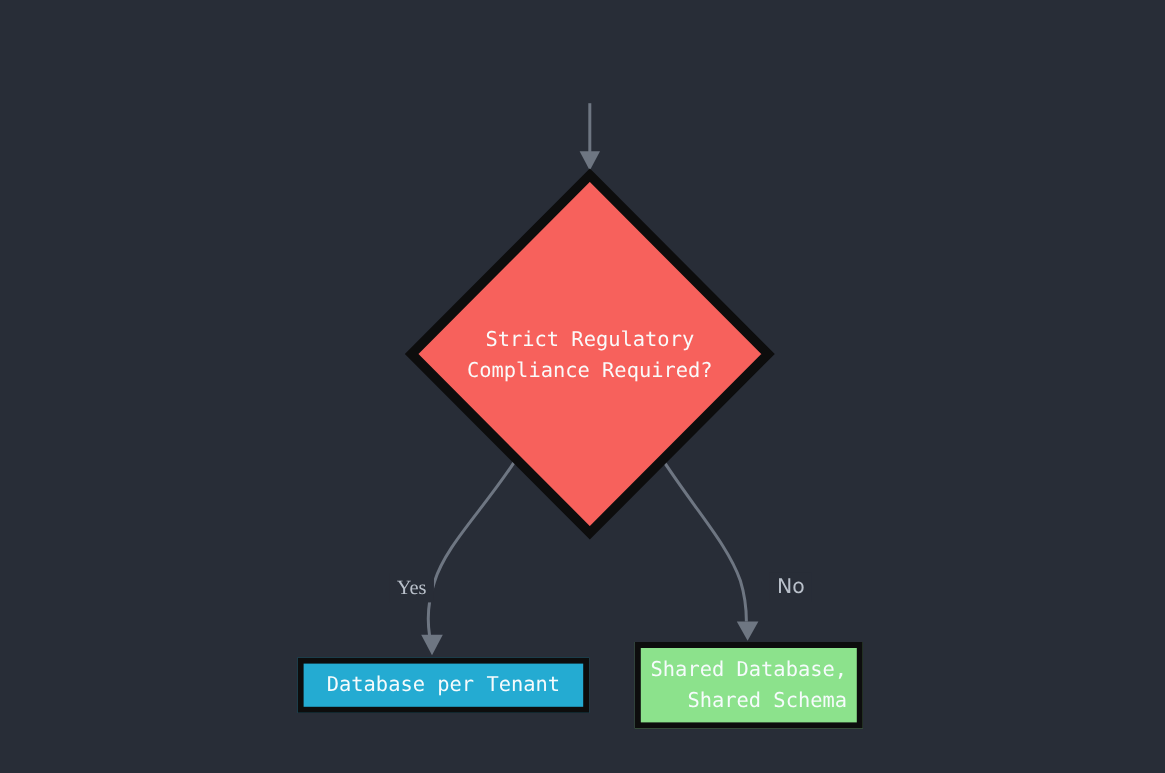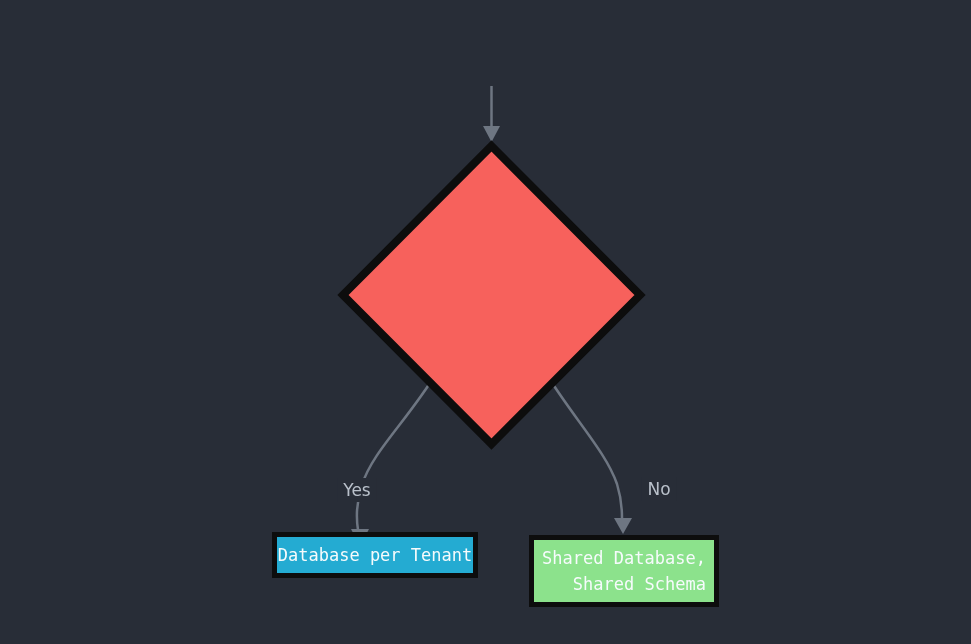--- a/index.html
+++ b/index.html
@@ -48,24 +48,23 @@
     font-size: 17px;
     line-height: 26px;
     white-space: pre-line;
   }
   .node-start {
     left: 290px; top: 36px; width: 402px; height: 48px;
     background: var(--start-fill, #f0f0ee);
     color: var(--start-text, #141414);
   }
   .node-yes-result {
-    left: 248px; top: 532px; width: 206px; height: 46px;
+    left: 248px; top: 548px; width: 243px; height: 46px;
     background: var(--yes-fill, #24abd2);
     color: var(--result-text, #f6fbfc);
-    margin-left: 24px;
   }
   .node-no-result {
     left: 529px; top: 535px; width: 190px; height: 72px;
     background: var(--no-fill, #8ce28c);
     color: var(--result-text, #f6fbfc);
     text-align: right;
   }
 
   .decision-label {
     position: absolute;
@@ -80,21 +79,21 @@
   .edge-label {
     position: absolute;
     transform: translate(-50%, -50%);
     background: var(--background, #282d37);
     color: var(--edge-label, #b9c0ca);
     font-family: "DejaVu Sans", sans-serif;
     font-size: 17px;
     line-height: 20px;
     padding: 2px 6px;
   }
-  .edge-label-yes { left: 357px; top: 490px; }
+  .edge-label-yes { left: 343px; top: 490px; font-family: Liberation Serif, serif; }
   .edge-label-no  { left: 659px; top: 489px; }
 </style>
 </head>
 <body>
 
 <div class="stage">
 
   <svg class="edges-layer" viewBox="0 0 971 644" xmlns="http://www.w3.org/2000/svg">
 
     <path class="edge" d="M 491.5 86 L 491.5 127"></path>
@@ -103,20 +102,22 @@
     <path class="edge" d="M 437 372 C 408 420, 372 452, 362 485 C 357 500, 356 517, 358 530"></path>
     <polygon class="arrowhead" points="351,529 369,529 360,546"></polygon>
 
     <path class="edge" d="M 545 372 C 575 420, 606 452, 617 484 C 621 497, 622 508, 622 518"></path>
     <polygon class="arrowhead" points="614,518 632,518 623,534"></polygon>
 
     <polygon class="diamond" points="491.5,146 640,295 491.5,444 343,295"></polygon>
   </svg>
 
 
+  <div class="decision-label">Strict Regulatory
+Compliance Required?</div>
 
   <div class="node node-yes-result">
     <span>Database per Tenant</span>
   </div>
 
   <div class="node node-no-result">
     <span>Shared Database,
 Shared Schema</span>
   </div>
 

